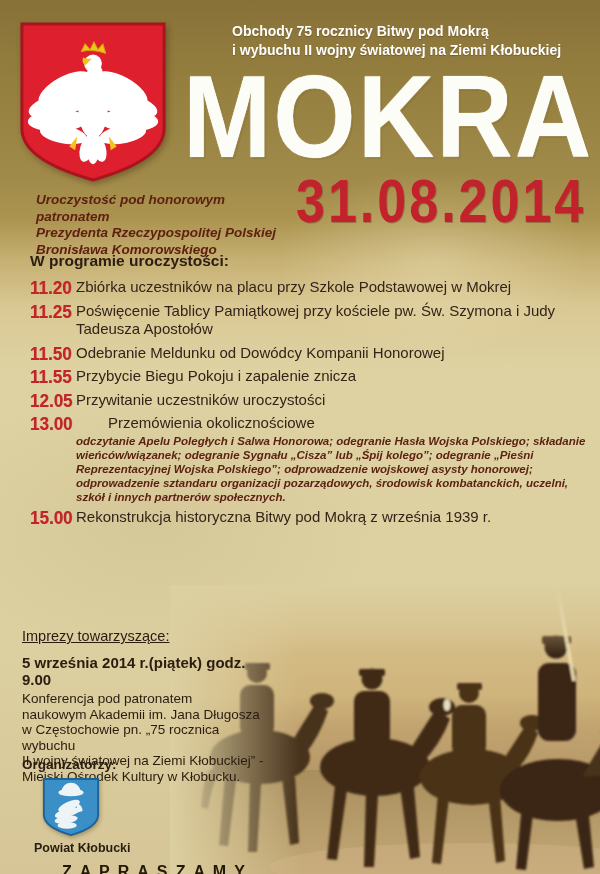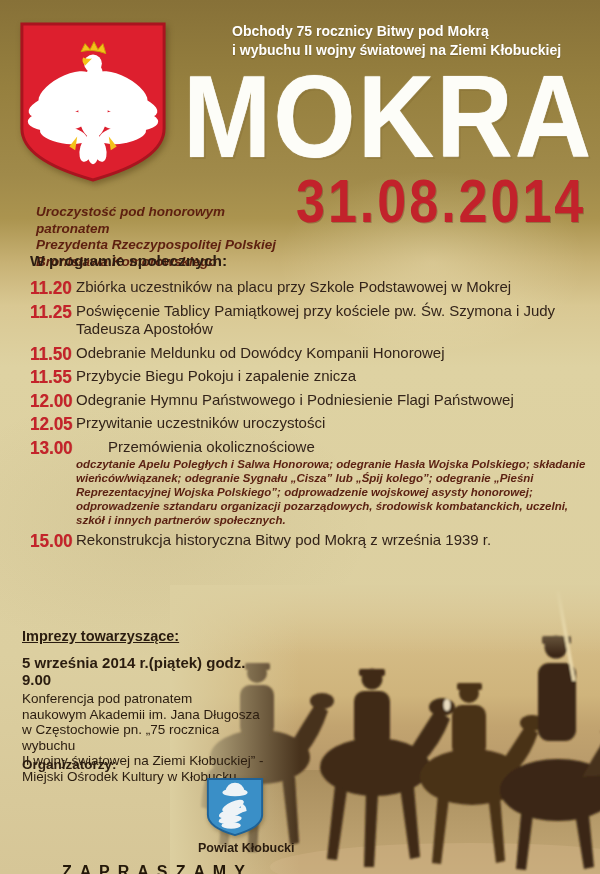--- a/index.html
+++ b/index.html
@@ -16,42 +16,42 @@
   .hdr{left:232px;top:22px;width:364px;text-align:left;color:#fff;font-weight:bold;
        font-size:14px;line-height:19px;z-index:3;text-shadow:0 1px 1px rgba(60,40,0,.35);}
   
   .title{left:183px;top:58px;font-size:106px;font-weight:bold;color:#fdfdf8;letter-spacing:2px;
          transform:scaleY(1.10);transform-origin:top left;z-index:3;line-height:1;
          text-shadow:0 0 1px #fff, 2px 2px 0 rgba(120,95,40,.25);}
   .bigdate{left:296px;top:170px;font-size:52px;font-weight:bold;color:#c2222b;letter-spacing:3px;
          transform:scaleY(1.18);transform-origin:top left;z-index:4;line-height:1;
          text-shadow:1px 1px 0 rgba(90,20,15,.3);}
   .patronage{left:36px;top:192px;width:250px;font-style:italic;font-weight:bold;
-         font-size:13.5px;line-height:16.5px;color:#5e2010;z-index:3;margin-top:12px;}
+         font-size:13.5px;line-height:16.5px;color:#5e2010;z-index:3;}
   
   .emblem{left:14px;top:18px;width:158px;height:160px;z-index:3;filter:drop-shadow(2px 3px 3px rgba(70,50,10,.45));}
   
   .program{left:30px;top:252px;width:560px;z-index:5;color:#33241a;}
   .program h2{margin:0 0 8px 0;font-size:15.5px;color:#2c1d12;}
   .prow{display:flex;margin:0 0 5px 0;}
   .ptime{flex:0 0 46px;font-weight:bold;font-size:17px;color:#c4232a;line-height:18px;}
   .ptime span{display:inline-block;transform:scaleY(1.12);transform-origin:top left;
               text-shadow:.5px .5px 0 rgba(140,20,20,.4);}
   .ptext{font-size:15px;line-height:18.5px;}
   .pdetail{margin:1px 0 4px 46px;font-size:11.5px;line-height:14px;font-style:italic;
            font-weight:bold;color:#5c2213;width:512px;}
   
   .side{left:22px;top:628px;width:252px;z-index:5;color:#2a1c0f;}
-  .side .sehead{font-size:14.5px;font-weight:bold;text-decoration:underline;margin-bottom:10px;}
+  .side .sehead{font-size:14.5px;font-weight:normal;text-decoration:underline;margin-bottom:10px;}
   .side .sedate{font-size:15px;font-weight:bold;margin-bottom:3px;}
   .side .seline{font-size:13.5px;line-height:15.5px;}
   
   .org{left:22px;top:757px;width:250px;z-index:5;color:#2a1c0f;}
   .org .ohead{font-size:13.5px;font-weight:bold;margin-bottom:4px;}
-  .crests{display:flex;gap:36px;margin-left:12px;justify-content:flex-end;}
+  .crests{display:flex;gap:36px;margin-left:12px;}
   .crest{width:74px;text-align:center;}
   .crest svg{width:62px;height:62px;display:block;margin:0 auto;filter:drop-shadow(1px 2px 2px rgba(70,50,10,.35));}
   .crest .clabel{font-size:12.5px;font-weight:bold;margin-top:3px;white-space:nowrap;}
   .invite{margin:8px 0 0 40px;font-size:16px;font-weight:bold;letter-spacing:2px;color:#241809;}
   
   .photo{left:170px;top:585px;width:430px;height:289px;z-index:1;}
   .photo svg{width:100%;height:100%;display:block;}
   .fadeL{left:170px;top:585px;width:130px;height:289px;z-index:2;
          background:linear-gradient(90deg,#dccfa0 0%,rgba(220,207,160,0) 100%);}
   .fadeT{left:170px;top:585px;width:430px;height:70px;z-index:2;
@@ -176,41 +176,37 @@
   <div class="abs title">MOKRA</div>
   <div class="abs bigdate">31.08.2014</div>
 
   <div class="abs patronage">
     <div>Uroczystość pod honorowym patronatem</div>
     <div>Prezydenta Rzeczypospolitej Polskiej</div>
     <div>Bronisława Komorowskiego</div>
   </div>
 
   <div class="abs program">
-    <h2>W programie społecznych:</h2>
+    <h2>W programie uroczystości:</h2>
 
     <div class="prow">
       <div class="ptime"><span>11.20</span></div>
       <div class="ptext">Zbiórka uczestników na placu przy Szkole Podstawowej w Mokrej</div>
     </div>
     <div class="prow">
       <div class="ptime"><span>11.25</span></div>
       <div class="ptext">Poświęcenie Tablicy Pamiątkowej przy kościele pw. Św. Szymona i Judy Tadeusza Apostołów</div>
     </div>
     <div class="prow">
       <div class="ptime"><span>11.50</span></div>
       <div class="ptext">Odebranie Meldunku od Dowódcy Kompanii Honorowej</div>
     </div>
     <div class="prow">
       <div class="ptime"><span>11.55</span></div>
       <div class="ptext">Przybycie Biegu Pokoju i zapalenie znicza</div>
-    </div>
-    <div class="prow">
-      <div class="ptime"><span>12.00</span></div>
-      <div class="ptext">Odegranie Hymnu Państwowego i Podniesienie Flagi Państwowej</div>
     </div>
     <div class="prow">
       <div class="ptime"><span>12.05</span></div>
       <div class="ptext">Przywitanie uczestników uroczystości</div>
     </div>
     <div class="prow" style="margin-bottom:1px;gap:32px;">
       <div class="ptime"><span>13.00</span></div>
       <div class="ptext">Przemówienia okolicznościowe</div>
     </div>
     <div class="pdetail">odczytanie Apelu Poległych i Salwa Honorowa; odegranie Hasła Wojska Polskiego; składanie wieńców/wiązanek; odegranie Sygnału „Cisza” lub „Śpij kolego”; odegranie „Pieśni Reprezentacyjnej Wojska Polskiego”; odprowadzenie wojskowej asysty honorowej; odprowadzenie sztandaru organizacji pozarządowych, środowisk kombatanckich, uczelni, szkół i innych partnerów społecznych.</div>

